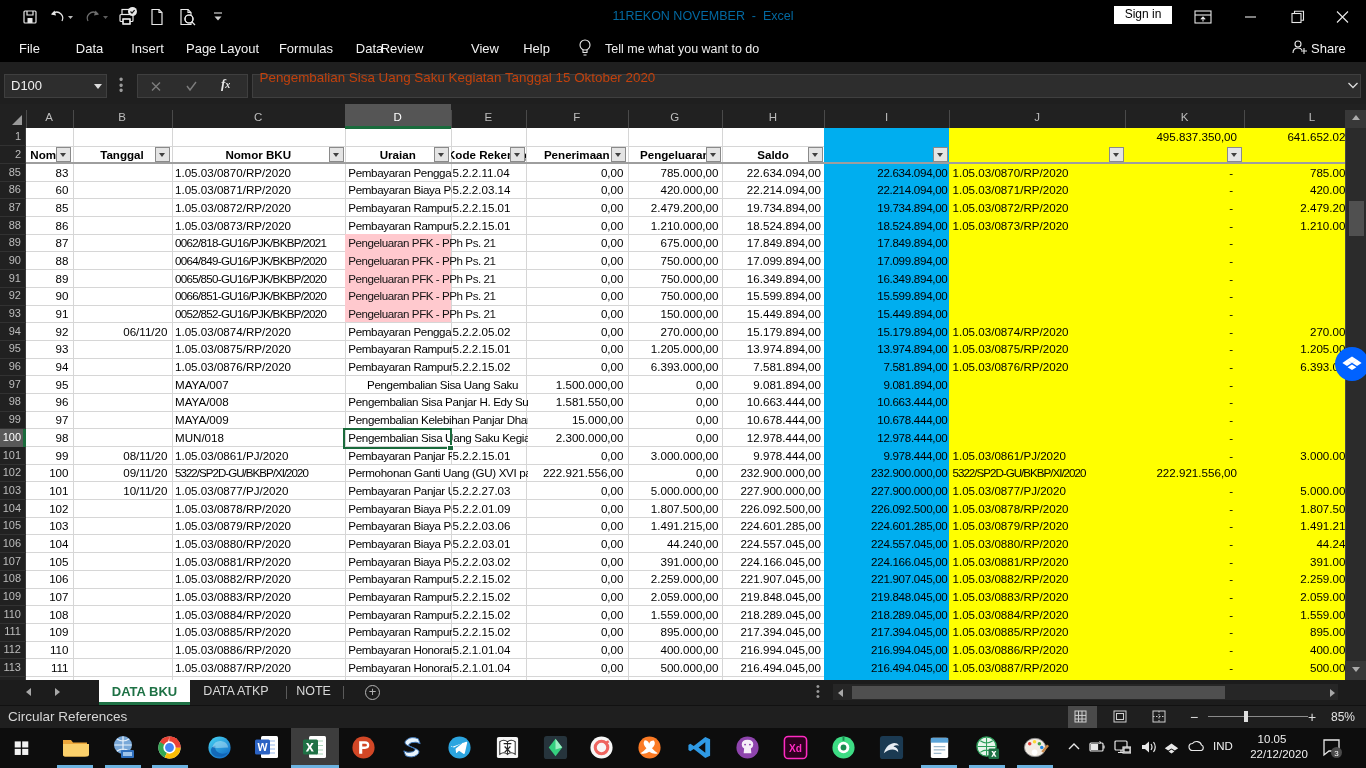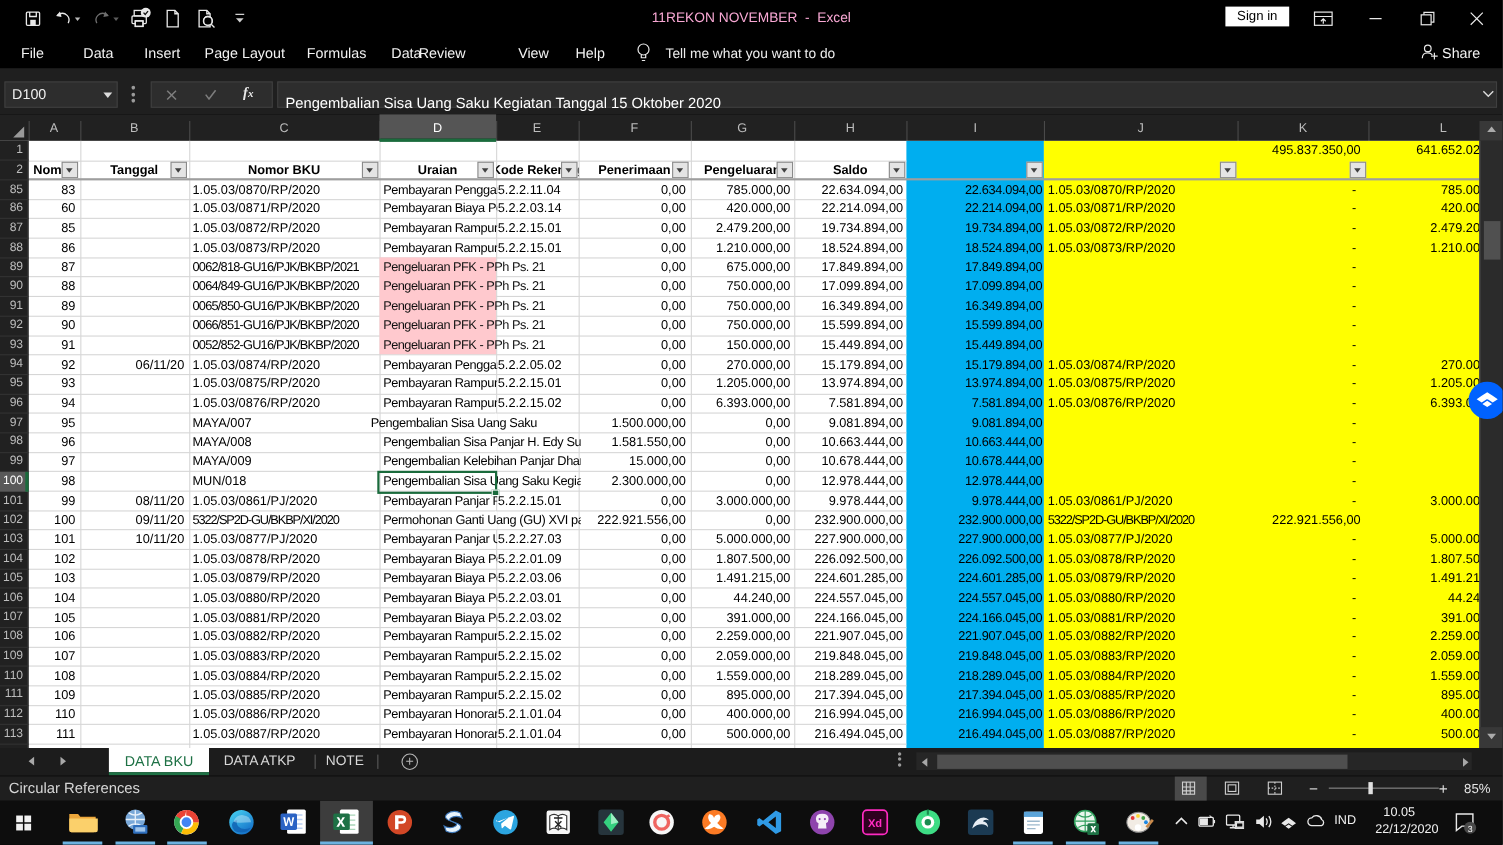--- a/index.html
+++ b/index.html
@@ -43,21 +43,21 @@
       <path d="M170 5.5 v3 h3"></path>
       <circle cx="171" cy="15" r="4" fill="#000"></circle>
       <circle cx="171" cy="15" r="4"></circle>
       <path d="M174 18 l3 3"></path>
     </g>
 <g>
       <path d="M196 9 h8" stroke="#cfcfcf"></path>
       <path d="M196.5 12.5 l7 0 l-3.5 4 z" fill="#cfcfcf" stroke="none"></path>
     </g>
 </svg>
-<div class="ab" style="left:683px;top:9px;transform:translateX(-50%);color:#f9a8d4;font-size:12.5px;white-space:nowrap">11REKON NOVEMBER&nbsp; - &nbsp;Excel</div>
+<div class="ab" style="left:703px;top:9px;transform:translateX(-50%);color:#0369a1;font-size:12.5px;white-space:nowrap">11REKON NOVEMBER&nbsp; - &nbsp;Excel</div>
 <div class="ab" style="left:1114px;top:6px;width:58px;height:17.5px;background:#fff;color:#000;font-size:12px;text-align:center;line-height:17px">Sign in</div>
 <svg class="ab" style="left:1190px;top:8px" width="170" height="18" viewBox="0 0 170 18" stroke="#e8e8e8" fill="none" stroke-width="1.1">
 <rect x="5" y="3" width="16" height="12"></rect>
     <path d="M5 7 h16"></path>
     <path d="M13 13.5 v-4 m-2.2 1.8 l2.2-2.2 2.2 2.2"></path>
 <path d="M55 9 h11"></path>
 <rect x="102" y="5.5" width="9" height="9"></rect>
     <path d="M104.5 5.5 v-2.3 h9 v9 h-2.3"></path>
 <path d="M147 3.5 l11 11 m0 -11 l-11 11"></path>
 </svg>
@@ -87,21 +87,21 @@
 <div class="ab" style="left:11px;top:77px;color:#efefef;font-size:13px;line-height:18px">D100</div>
 <div class="ab" style="left:94px;top:84px;width:0;height:0;border-left:4px solid transparent;border-right:4px solid transparent;border-top:5px solid #dcdcdc"></div>
 <div class="ab" style="left:119px;top:78px;color:#9a9a9a;font-size:12px;line-height:5.5px;letter-spacing:0">•<br>•<br>•</div>
 <div class="ab" style="left:137px;top:74px;width:110.5px;height:24px;background:#2d2d2d;border:1px solid #3f3f3f"></div>
 <svg class="ab" style="left:148px;top:79px" width="95" height="15" viewBox="0 0 95 15" fill="none" stroke="#7d7d7d" stroke-width="1.4">
 <path d="M4 3.5 l8 8 m0 -8 l-8 8"></path>
     <path d="M39 7 l3 4 6 -8"></path>
   </svg>
 <div class="ab" style="left:221px;top:76px;color:#e8e8e8;font-size:13px;font-style:italic;font-family:'Liberation Serif',serif;font-weight:bold">f<span style="font-size:10px">x</span></div>
 <div class="ab" style="left:251.5px;top:74px;width:1109px;height:24px;background:#2d2d2d;border:1px solid #3f3f3f"></div>
-<div class="ab" style="left:259.5px;top:85px;color:#ffffff;font-size:13.4px;line-height:18px">Pengembalian Sisa Uang Saku Kegiatan Tanggal 15 Oktober 2020</div>
+<div class="ab" style="left:259.5px;top:69px;color:#c2410c;font-size:13.4px;line-height:18px">Pengembalian Sisa Uang Saku Kegiatan Tanggal 15 Oktober 2020</div>
 <svg class="ab" style="left:1347px;top:82px" width="12" height="8" viewBox="0 0 12 8" fill="none" stroke="#dcdcdc" stroke-width="1.3">
 <path d="M1.5 1 l4.5 4.5 L10.5 1"></path>
   </svg>
 <div class="ab" style="left:0;top:104px;width:1366px;height:24px;background:#212121"></div>
 <div class="ab" style="left:12px;top:115px;width:0;height:0;border-left:10px solid transparent;border-bottom:10px solid #9a9a9a"></div>
 <div class="ab" style="left:25.5px;top:109.5px;width:1px;height:18px;background:#4a4a4a"></div>
 <div class="ab" style="left:72.5px;top:109.5px;width:1px;height:18px;background:#4a4a4a"></div>
 <div class="ab" style="left:171.5px;top:109.5px;width:1px;height:18px;background:#4a4a4a"></div>
 <div class="ab" style="left:345px;top:109.5px;width:1px;height:18px;background:#4a4a4a"></div>
 <div class="ab" style="left:450.5px;top:109.5px;width:1px;height:18px;background:#4a4a4a"></div>
@@ -401,21 +401,21 @@
 <div class="t rt" style="left:627.5px;top:230.09px;width:91.0px">6.393.000,00</div>
 <div class="t rt" style="left:722px;top:230.09px;width:99px">7.581.894,00</div>
 <div class="t rt" style="left:824px;top:230.09px;width:123.5px;letter-spacing:-0.3px">7.581.894,00</div>
 <div class="t" style="left:952.5px;top:230.09px;width:172px;">1.05.03/0876/RP/2020</div>
 <div class="t rt" style="left:1125px;top:230.09px;width:108px">-</div>
 <div class="ab" style="left:1244px;top:230.09px;width:101px;height:17.69px;overflow:hidden">
       <div class="t rt" style="left:0;top:0;width:124px;line-height:17.69px">6.393.000,00</div>
     </div>
 <div class="t rt" style="left:25.5px;top:247.78px;width:43.0px">95</div>
 <div class="t" style="left:175.0px;top:247.78px;width:169.5px;">MAYA/007</div>
-<div class="t" style="left:337px;top:247.78px;width:180px;letter-spacing:-0.35px">Pengembalian Sisa Uang Saku</div>
+<div class="t" style="left:367px;top:247.78px;width:180px;letter-spacing:-0.35px">Pengembalian Sisa Uang Saku</div>
 <div class="t rt" style="left:526px;top:247.78px;width:97.5px">1.500.000,00</div>
 <div class="t rt" style="left:627.5px;top:247.78px;width:91.0px">0,00</div>
 <div class="t rt" style="left:722px;top:247.78px;width:99px">9.081.894,00</div>
 <div class="t rt" style="left:824px;top:247.78px;width:123.5px;letter-spacing:-0.3px">9.081.894,00</div>
 <div class="t rt" style="left:1125px;top:247.78px;width:108px">-</div>
 <div class="t rt" style="left:25.5px;top:265.47px;width:43.0px">96</div>
 <div class="t" style="left:175.0px;top:265.47px;width:169.5px;">MAYA/008</div>
 <div class="t" style="left:348.3px;top:265.47px;width:180px;letter-spacing:-0.35px">Pengembalian Sisa Panjar H. Edy Suharto</div>
 <div class="t rt" style="left:526px;top:265.47px;width:97.5px">1.581.550,00</div>
 <div class="t rt" style="left:627.5px;top:265.47px;width:91.0px">0,00</div>
@@ -611,21 +611,21 @@
 </div>
 <div class="ab" style="left:1345px;top:128px;width:21px;height:552px;background:#2b2b2b;border-left:1px solid #454545"></div>
 <div class="ab" style="left:1349px;top:201px;width:15px;height:35px;background:#505050"></div>
 <div class="ab" style="left:1345px;top:661px;width:21px;height:19px;background:#383838"></div>
 <div class="ab" style="left:1352px;top:667px;width:0;height:0;border-left:4.5px solid transparent;border-right:4.5px solid transparent;border-top:5.5px solid #ababab"></div>
 <div class="ab" style="left:0;top:680px;width:1366px;height:25px;background:#1c1c1c"></div>
 <div class="ab" style="left:26px;top:688px;width:0;height:0;border-top:4.5px solid transparent;border-bottom:4.5px solid transparent;border-right:5.5px solid #a8a8a8"></div>
 <div class="ab" style="left:55px;top:688px;width:0;height:0;border-top:4.5px solid transparent;border-bottom:4.5px solid transparent;border-left:5.5px solid #a8a8a8"></div>
 <div class="ab" style="left:98.8px;top:680px;width:91.6px;height:22px;background:#fff"></div>
 <div class="ab" style="left:98.8px;top:702px;width:91.6px;height:2.6px;background:#1e7145"></div>
-<div class="ab" style="left:144.5px;top:684px;transform:translateX(-50%);color:#1e7145;font-weight:normal;font-size:13px">DATA BKU</div>
+<div class="ab" style="left:144.5px;top:684px;transform:translateX(-50%);color:#1e7145;font-weight:bold;font-size:13px">DATA BKU</div>
 <div class="ab" style="left:236px;top:684px;transform:translateX(-50%);color:#d8d8d8;font-size:12.5px">DATA ATKP</div>
 <div class="ab" style="left:285.5px;top:686px;width:1px;height:13px;background:#5a5a5a"></div>
 <div class="ab" style="left:313.5px;top:684px;transform:translateX(-50%);color:#d8d8d8;font-size:12.5px">NOTE</div>
 <div class="ab" style="left:343px;top:686px;width:1px;height:13px;background:#5a5a5a"></div>
 <div class="ab" style="left:365px;top:684.5px;width:15px;height:15px;border:1.2px solid #b5b5b5;border-radius:50%;color:#b5b5b5;font-size:13px;line-height:12.5px;text-align:center">+</div>
 <div class="ab" style="left:816px;top:684px;color:#9a9a9a;font-size:11px;line-height:5px">•<br>•<br>•</div>
 <div class="ab" style="left:833px;top:684px;width:505px;height:16px;background:#262626"></div>
 <div class="ab" style="left:838px;top:688.5px;width:0;height:0;border-top:4px solid transparent;border-bottom:4px solid transparent;border-right:5px solid #a8a8a8"></div>
 <div class="ab" style="left:852px;top:685.5px;width:373px;height:13px;background:#4f4f4f"></div>
 <div class="ab" style="left:1330px;top:688.5px;width:0;height:0;border-top:4px solid transparent;border-bottom:4px solid transparent;border-left:5px solid #a8a8a8"></div>

